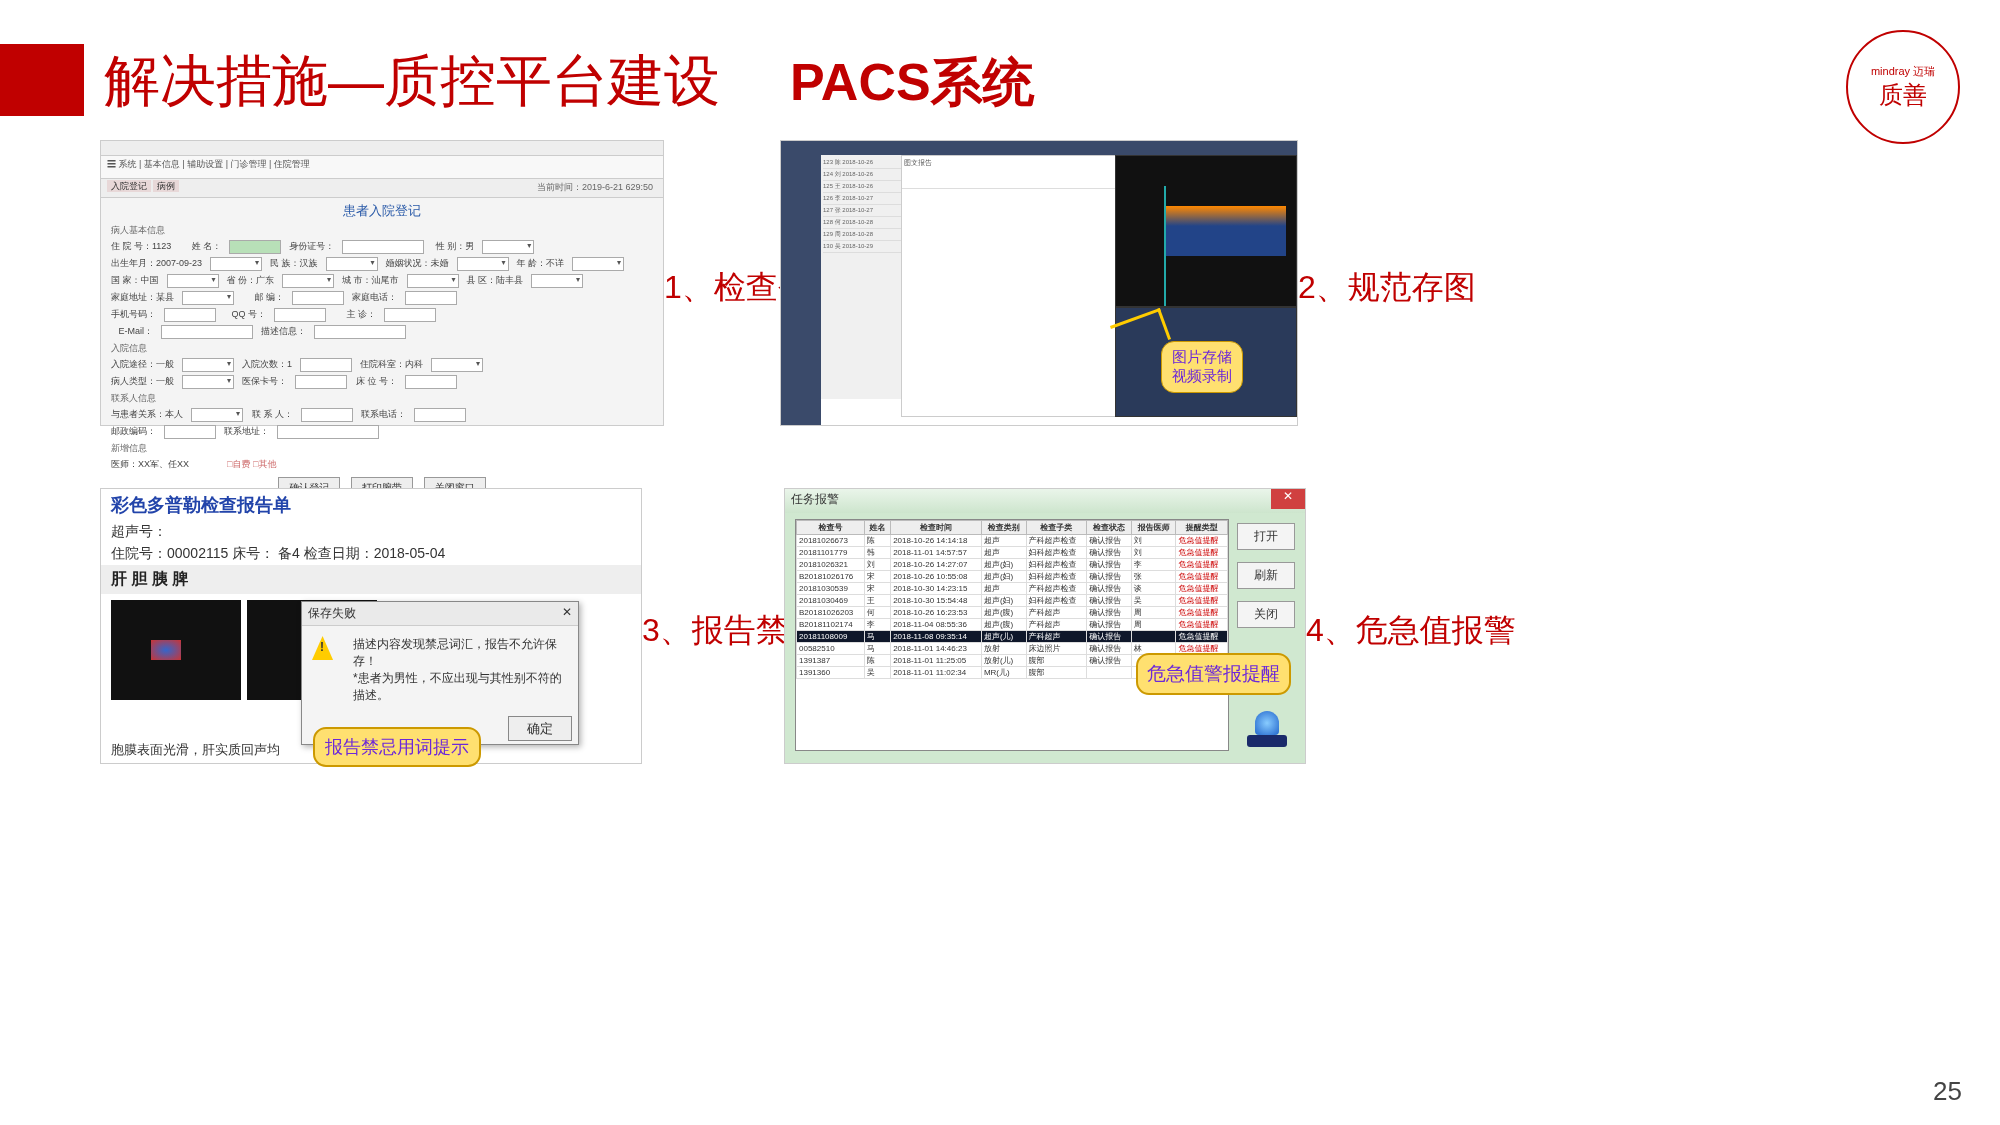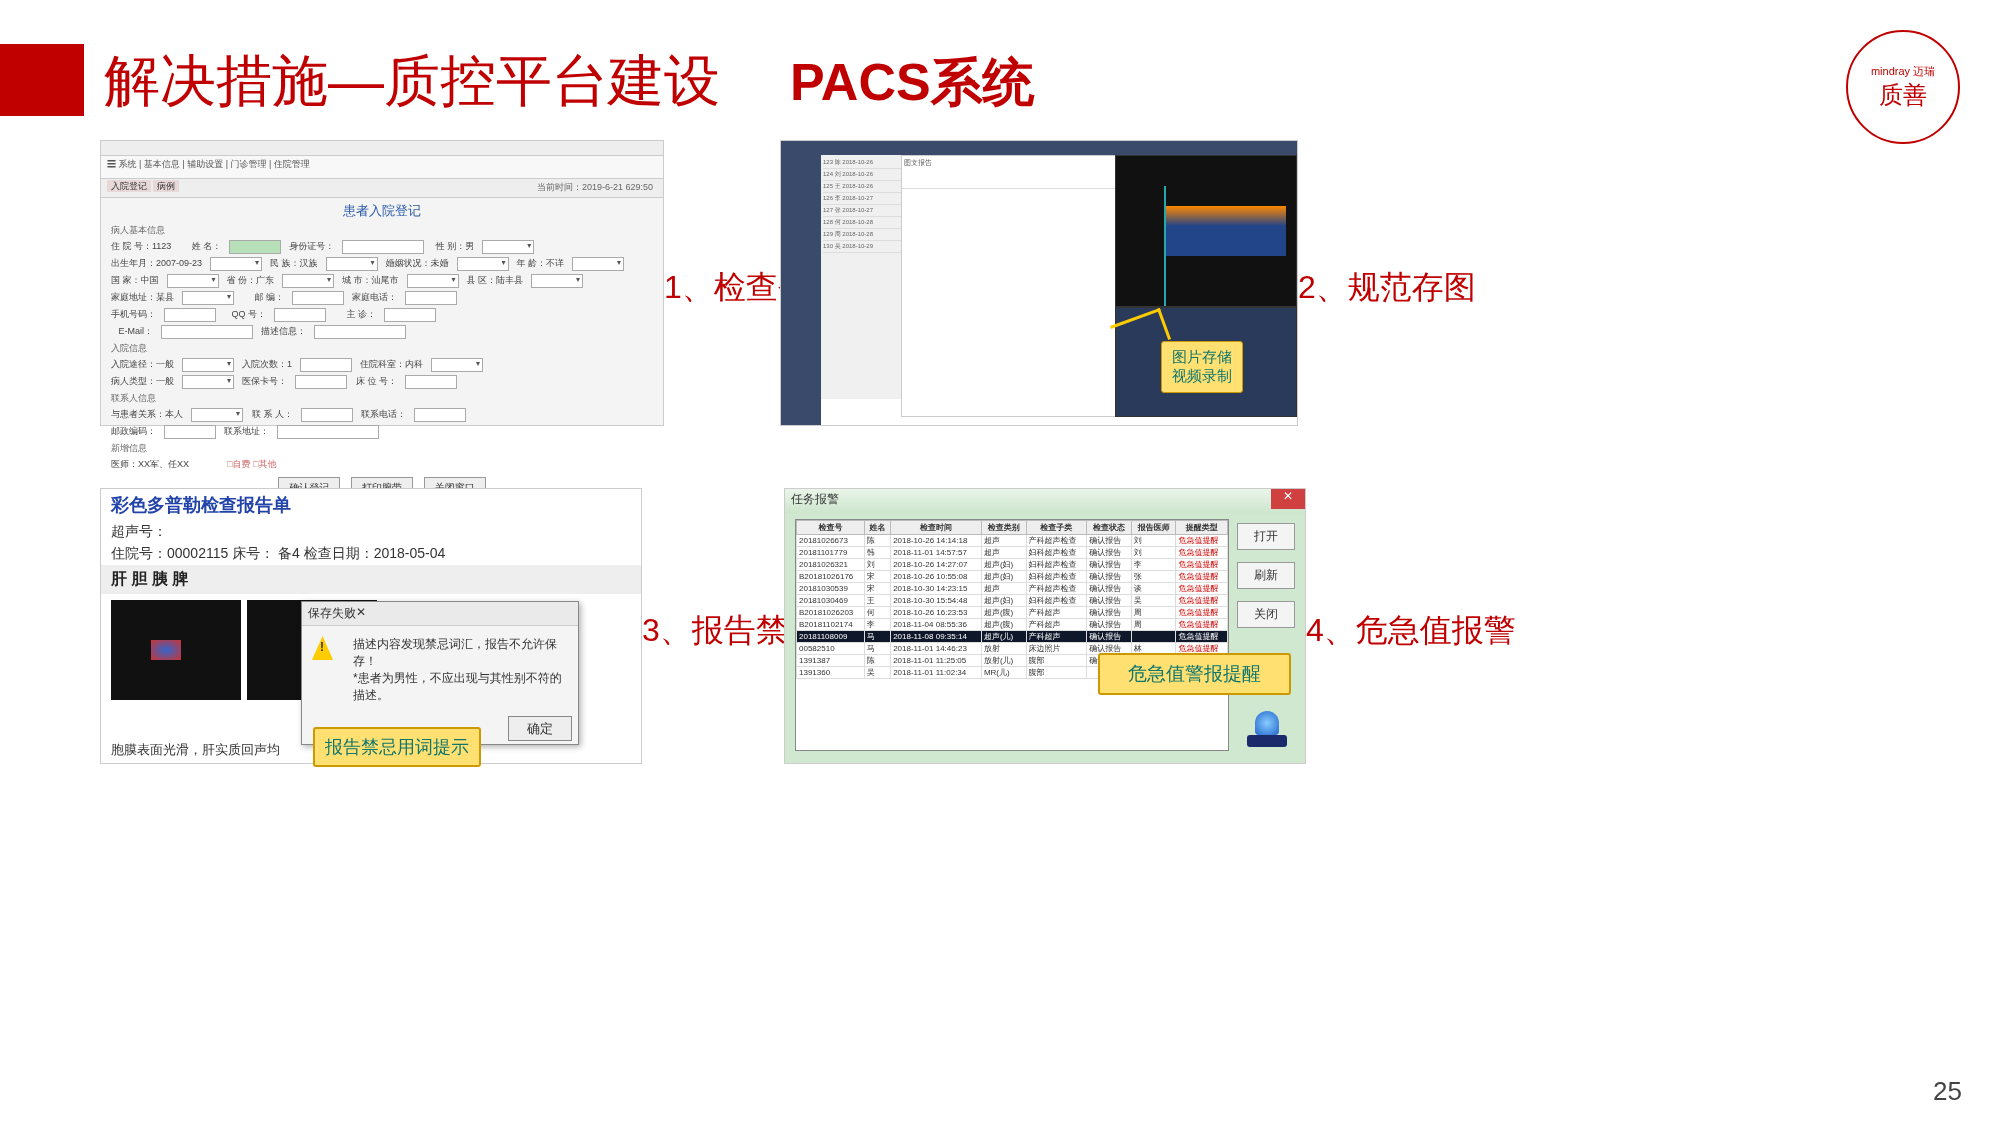--- a/index.html
+++ b/index.html
@@ -36,37 +36,37 @@
 .p2 .topbar{height:14px;background:#3a4a6a}
 .p2 .sidebar{position:absolute;left:0;top:14px;bottom:0;width:40px;background:#3a4a6a}
 .p2 .thumbcol{position:absolute;left:40px;top:14px;width:80px;height:240px;background:#f0f0f0;font-size:6px;color:#666;padding:2px}
 .p2 .thumbcol div{border-bottom:1px solid #ddd;padding:1px 0}
 .p2 .editor{position:absolute;left:120px;top:14px;right:180px;height:260px;background:#fff;border:1px solid #ccc}
 .p2 .editor .hdr{height:28px;border-bottom:1px solid #ddd;font-size:7px;padding:2px;color:#555}
 .p2 .imgpanel{position:absolute;right:0;top:14px;width:180px;height:150px;background:#111;border:1px solid #333}
 .p2 .wave{position:absolute;right:10px;top:50px;width:120px;height:50px;background:linear-gradient(#ff8800 0%,#224488 40%)}
 .p2 .cyanline{position:absolute;right:130px;top:30px;width:40px;height:120px;border-right:2px solid #2aa}
 .p2 .controls{position:absolute;right:0;top:166px;width:180px;height:108px;background:#2a3a5a;border:1px solid #333}
-.callout{position:absolute;background:#ffe070;border:1px solid #cc9900;padding:6px 10px;font-size:15px;color:#0f766e;border-radius:3px}
+.callout{position:absolute;background:#ffe070;border:1px solid #cc9900;padding:6px 10px;font-size:15px;color:#6d28d9;border-radius:13px}
 .p2 .callout{right:54px;top:200px}
 .p2 .arrow{position:absolute;right:130px;top:175px;width:50px;height:30px;border-top:3px solid #ffcc00;border-right:3px solid #ffcc00;transform:rotate(-20deg)}
 
 .p3{left:100px;top:488px}
 .p3 .shot{width:542px;height:276px;background:#fff}
 .p3 .rpttitle{color:#2244aa;font-size:18px;font-weight:bold;padding:4px 10px}
 .p3 .line{padding:2px 10px;font-size:14px;color:#333}
 .p3 .band{background:#eee;padding:4px 10px;font-size:16px;font-weight:bold;color:#222}
 .p3 .imgs{display:flex;padding:6px 10px;gap:6px}
 .p3 .us{width:130px;height:100px;background:#111;position:relative}
 .p3 .us .blob{position:absolute;left:40px;top:40px;width:30px;height:20px;background:radial-gradient(#3366cc,#cc3333)}
 .p3 .right{position:absolute;right:0;top:0;width:110px;height:276px;background:#222}
 .p3 .right .thumb{height:52px;margin:4px;background:#333;border:1px solid #555}
 .p3 .right .rec{color:#d44;font-size:11px;text-align:right;padding:2px 4px}
 .p3 .dialog{position:absolute;left:200px;top:112px;width:276px;background:#f4f4f4;border:1px solid #888;box-shadow:2px 2px 6px rgba(0,0,0,.3)}
-.p3 .dialog .dh{background:#eaeaea;padding:3px 6px;font-size:12px;border-bottom:1px solid #ccc;display:flex;}
+.p3 .dialog .dh{background:#eaeaea;padding:3px 6px;font-size:12px;border-bottom:1px solid #ccc;display:flex;justify-content:space-between}
 .p3 .dialog .db{padding:10px;font-size:12px;display:flex;gap:20px}
 .p3 .dialog .warn{width:24px;height:24px;background:#ffcc00;clip-path:polygon(50% 0,100% 100%,0 100%);position:relative}
 .p3 .dialog .warn:after{content:"!";position:absolute;left:8px;top:4px;font-weight:bold;color:#333}
 .p3 .dialog .df{text-align:right;padding:6px}
 .p3 .dialog .okb{background:#eee;border:1px solid #888;padding:4px 18px;font-size:13px}
 .p3 .callout{left:212px;top:238px;background:#ffe070;border:2px solid #cc9900;font-size:18px}
 .p3 .foot{position:absolute;left:10px;bottom:4px;font-size:13px;color:#333}
 
 .p4{left:784px;top:488px}
 .p4 .shot{width:522px;height:276px;background:#d0e8d0}
@@ -77,21 +77,21 @@
 .p4 th{background:#eee;border:1px solid #bbb;padding:1px 3px;font-weight:bold}
 .p4 td{border:1px solid #ddd;padding:0 2px;white-space:nowrap}
 .p4 td:last-child{color:#c00}
 .p4 tr.sel td{background:#0f172a;color:#fff}
 .p4 tr.sel td:last-child{color:#fff}
 .p4 .btns{position:absolute;right:10px;top:34px;width:58px}
 .p4 .btns div{background:#f4f4f4;border:1px solid #999;text-align:center;padding:4px 0;margin-bottom:12px;font-size:12px}
 .p4 .siren{position:absolute;right:14px;bottom:16px;width:48px;height:40px}
 .p4 .siren .base{position:absolute;bottom:0;left:4px;width:40px;height:12px;background:#1a2a6a;border-radius:3px}
 .p4 .siren .light{position:absolute;bottom:12px;left:12px;width:24px;height:24px;background:radial-gradient(#88ccff,#2266cc);border-radius:12px 12px 4px 4px}
-.p4 .callout{right:14px;bottom:68px;background:#ffe070;border:2px solid #cc9900;font-size:19px;padding:6px 28px}
+.p4 .callout{right:14px;bottom:68px;background:#ffe070;border:2px solid #cc9900;font-size:19px;padding:6px 9px}
 .pagenum{position:absolute;right:38px;bottom:18px;font-size:26px;color:#444}
 </style>
 </head>
 <body>
 
 <div class="red-bar"></div>
 <div class="title-main">解决措施—质控平台建设</div>
 <div class="title-sub">PACS系统</div>
 <div class="logo">
   <div class="brand">mindray 迈瑞</div>

